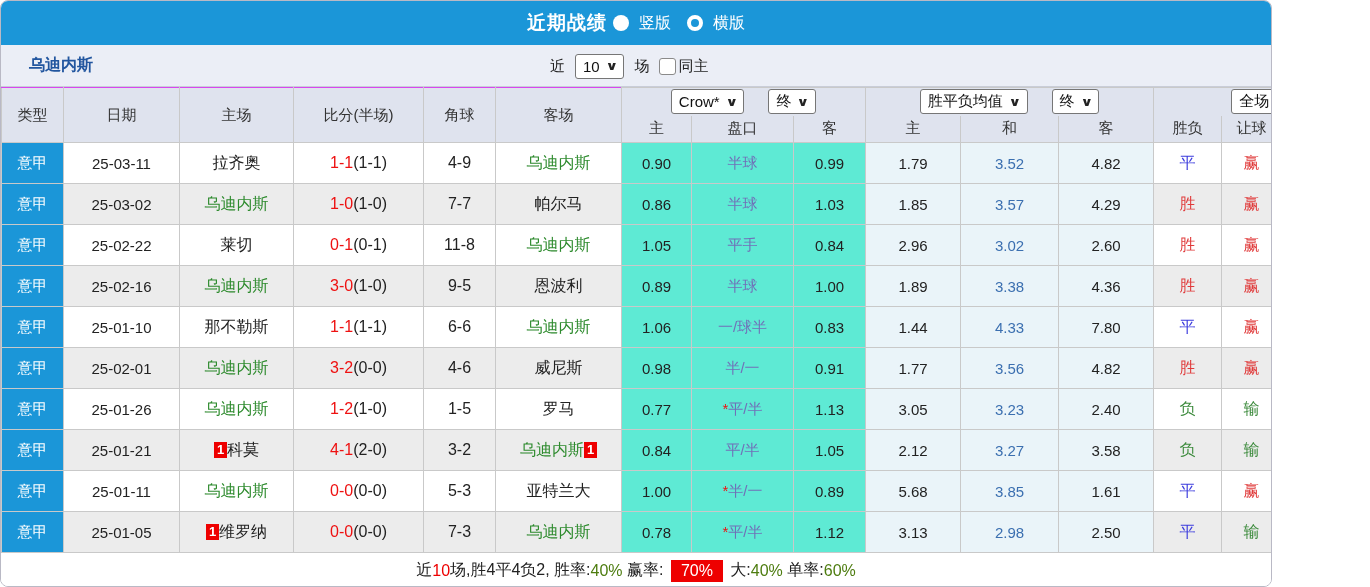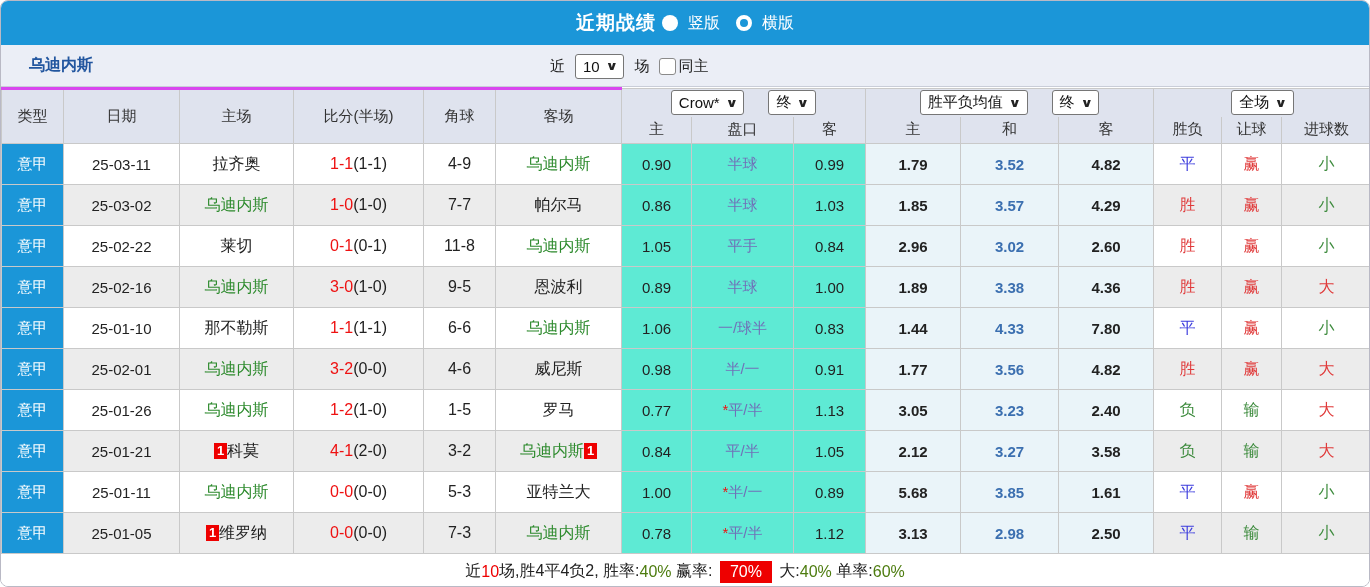--- a/index.html
+++ b/index.html
@@ -1,19 +1,19 @@
 <!DOCTYPE html>
 <html><head>
 <meta charset="utf-8">
 <style>
   * { margin:0; padding:0; box-sizing:border-box; }
   html,body { background:#fff; }
   body { font-family:"Liberation Sans","DejaVu Sans",sans-serif; }
   .page {
-    width:1370px; height:587px; border:1px solid #b9b9c5; border-radius:8px;
+    width:1272px; height:587px; border:1px solid #b9b9c5; border-radius:8px;
     overflow:hidden; position:relative; background:#fff;
   }
   
   .titlebar {
     height:44px; background:#1b96d8; display:flex; align-items:center; justify-content:center;
     color:#fff; gap:6px;
   }
   .titlebar .title { font-size:19px; font-weight:bold; letter-spacing:1px; }
   .radio { display:inline-block; border-radius:50%; cursor:pointer; }
   .radio-filled { width:16px; height:16px; background:#fff; }
@@ -38,27 +38,27 @@
   .cb-on { background:#1e8fe8; color:#fff; font-weight:bold; }
   .cb-off { background:#fff; border:1px solid #8a8a8a; }
   .filter-controls .lbl { margin:0 2px; }
   .filter-controls .gap { width:8px; display:inline-block; }
   
   table { border-collapse:collapse; table-layout:fixed; width:1370px; }
   td { border:1px solid #c9c9c9; text-align:center; overflow:hidden; }
   thead td { background:#dfe3ee; color:#333; font-size:15px; }
   thead tr.drops td { height:28px; border-bottom:none; }
   thead tr.subs td { height:27px; border-top:none; }
-  thead td.span2 { height:55px; border-bottom:1px solid #c9c9c9; border-top:3px solid #d946ef; }
+  thead td.span2 { height:55px; border-bottom:1px solid #c9c9c9; border-top:1px solid #d946ef; }
   .dropcell { display:flex; align-items:center; justify-content:center; gap:24px; }
   tbody td { height:41px; font-size:16px; color:#222; background:#fff; }
   tr.even td { background:#ececec; }
   td.bg-league, tr.even td.bg-league { background:#1b96d8; color:#fff; font-size:15px; }
   td.bg-cream, tr.even td.bg-cream { background:#5eead4; font-size:15px; }
-  td.bg-lblue, tr.even td.bg-lblue { background:#eaf4f9; font-size:15px;font-weight:bold; }
+  td.bg-lblue, tr.even td.bg-lblue { background:#eaf4f9; font-size:15px; }
   td.c-date { font-size:15px; }
   .tname { color:#222; }
   .tname.focus { color:#2e8b2e; }
   .redcard {
     display:inline-block; background:#ee0000; color:#fff; font-size:13px; font-weight:bold;
     padding:0 3px; line-height:16px; vertical-align:1px;
   }
   .redcard:empty { display:none; }
   .score-full { color:#ee1111; }
   .score-half { color:#222; }

